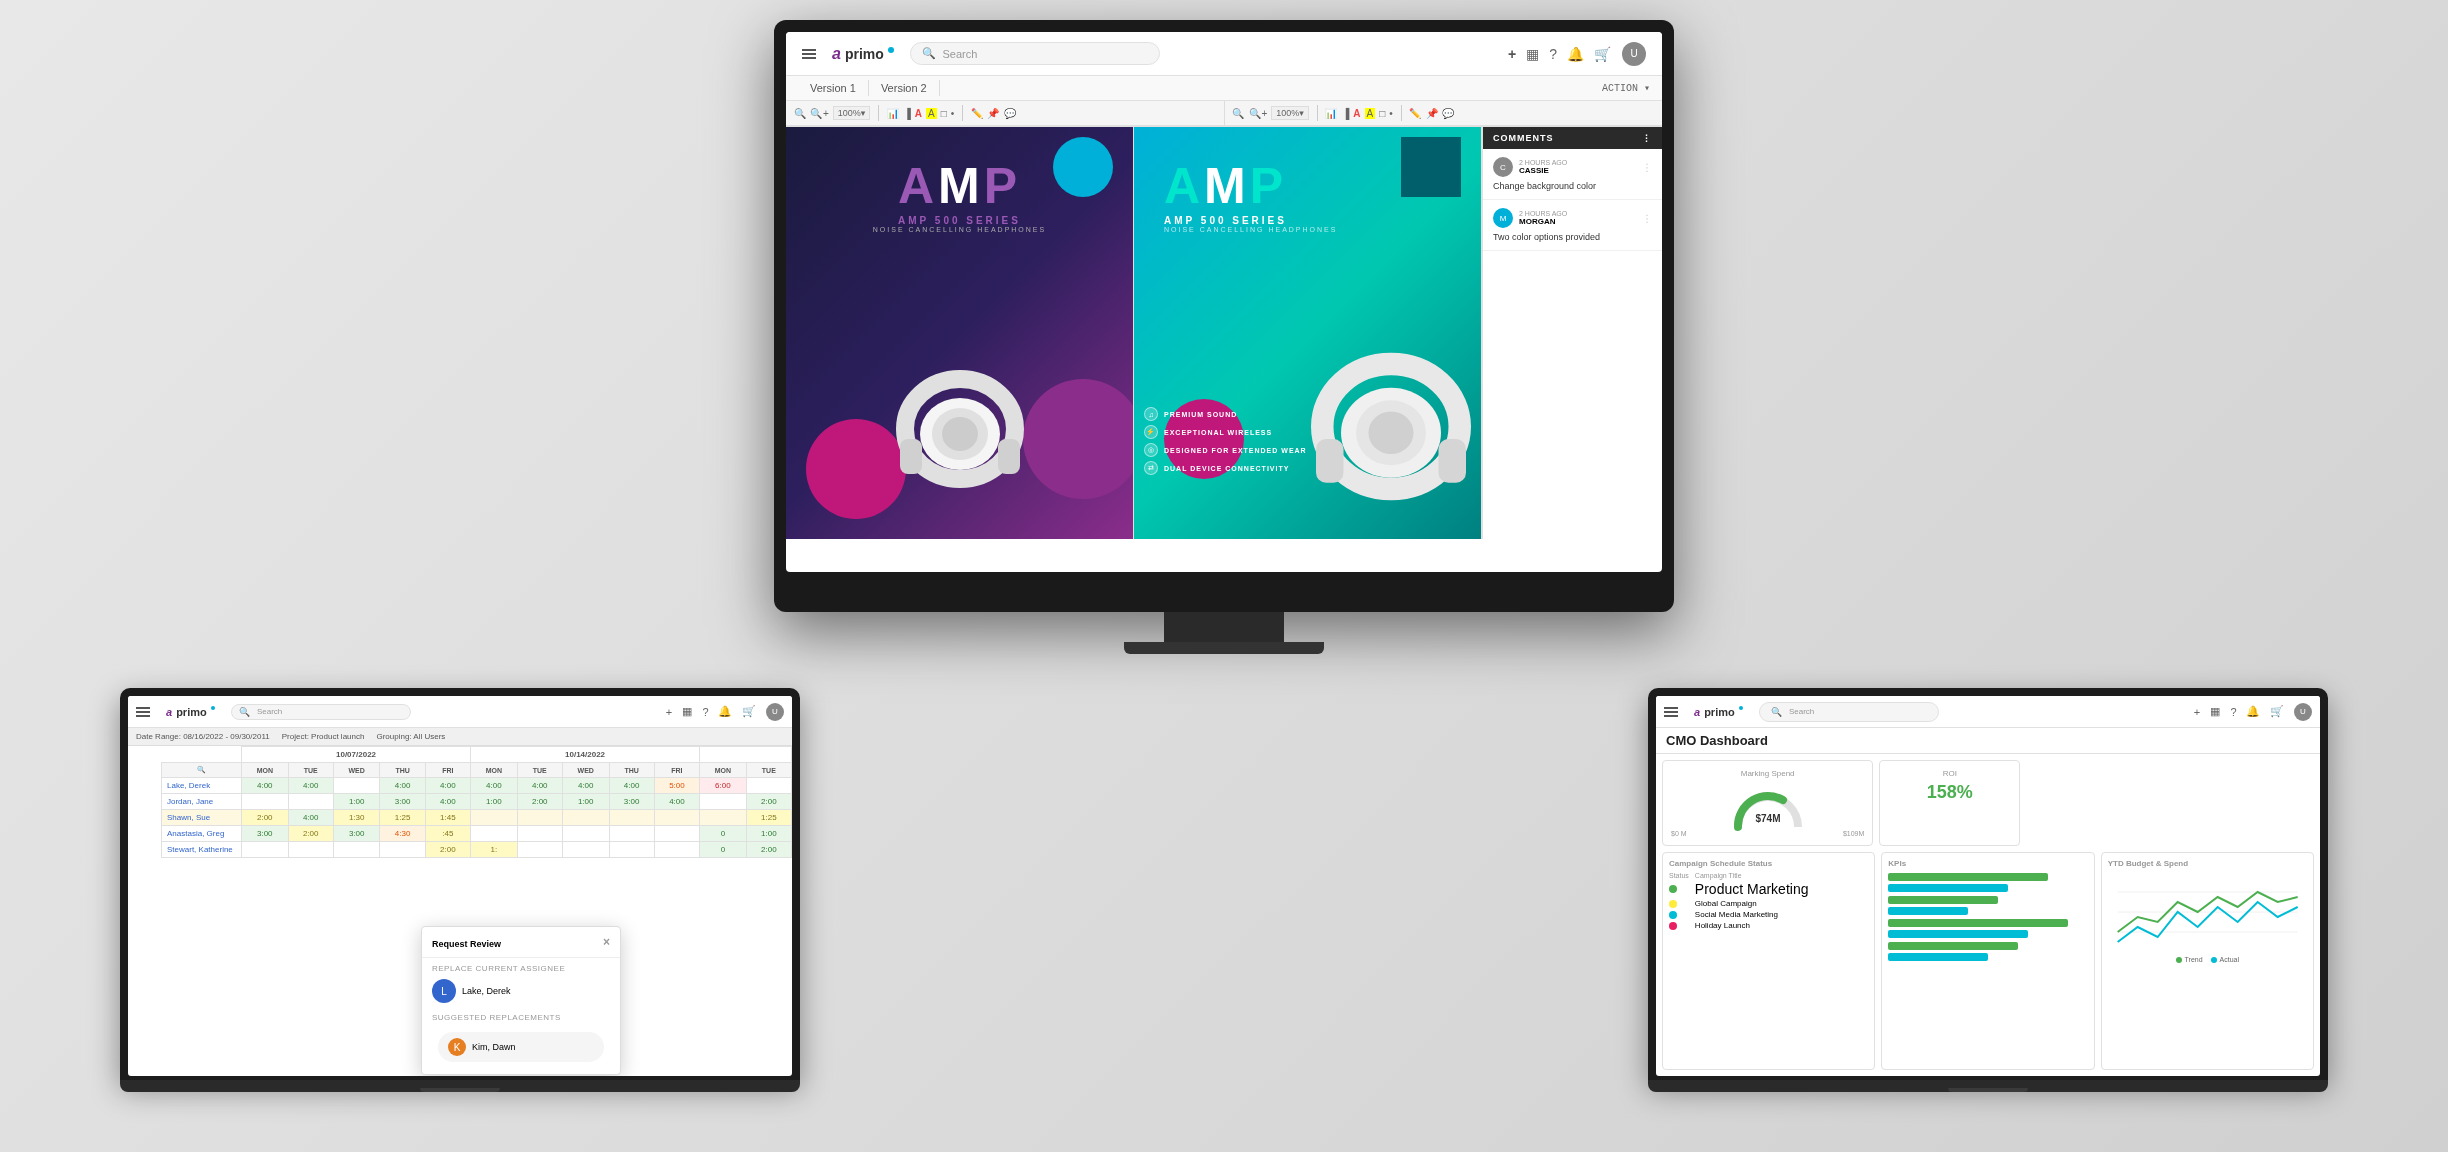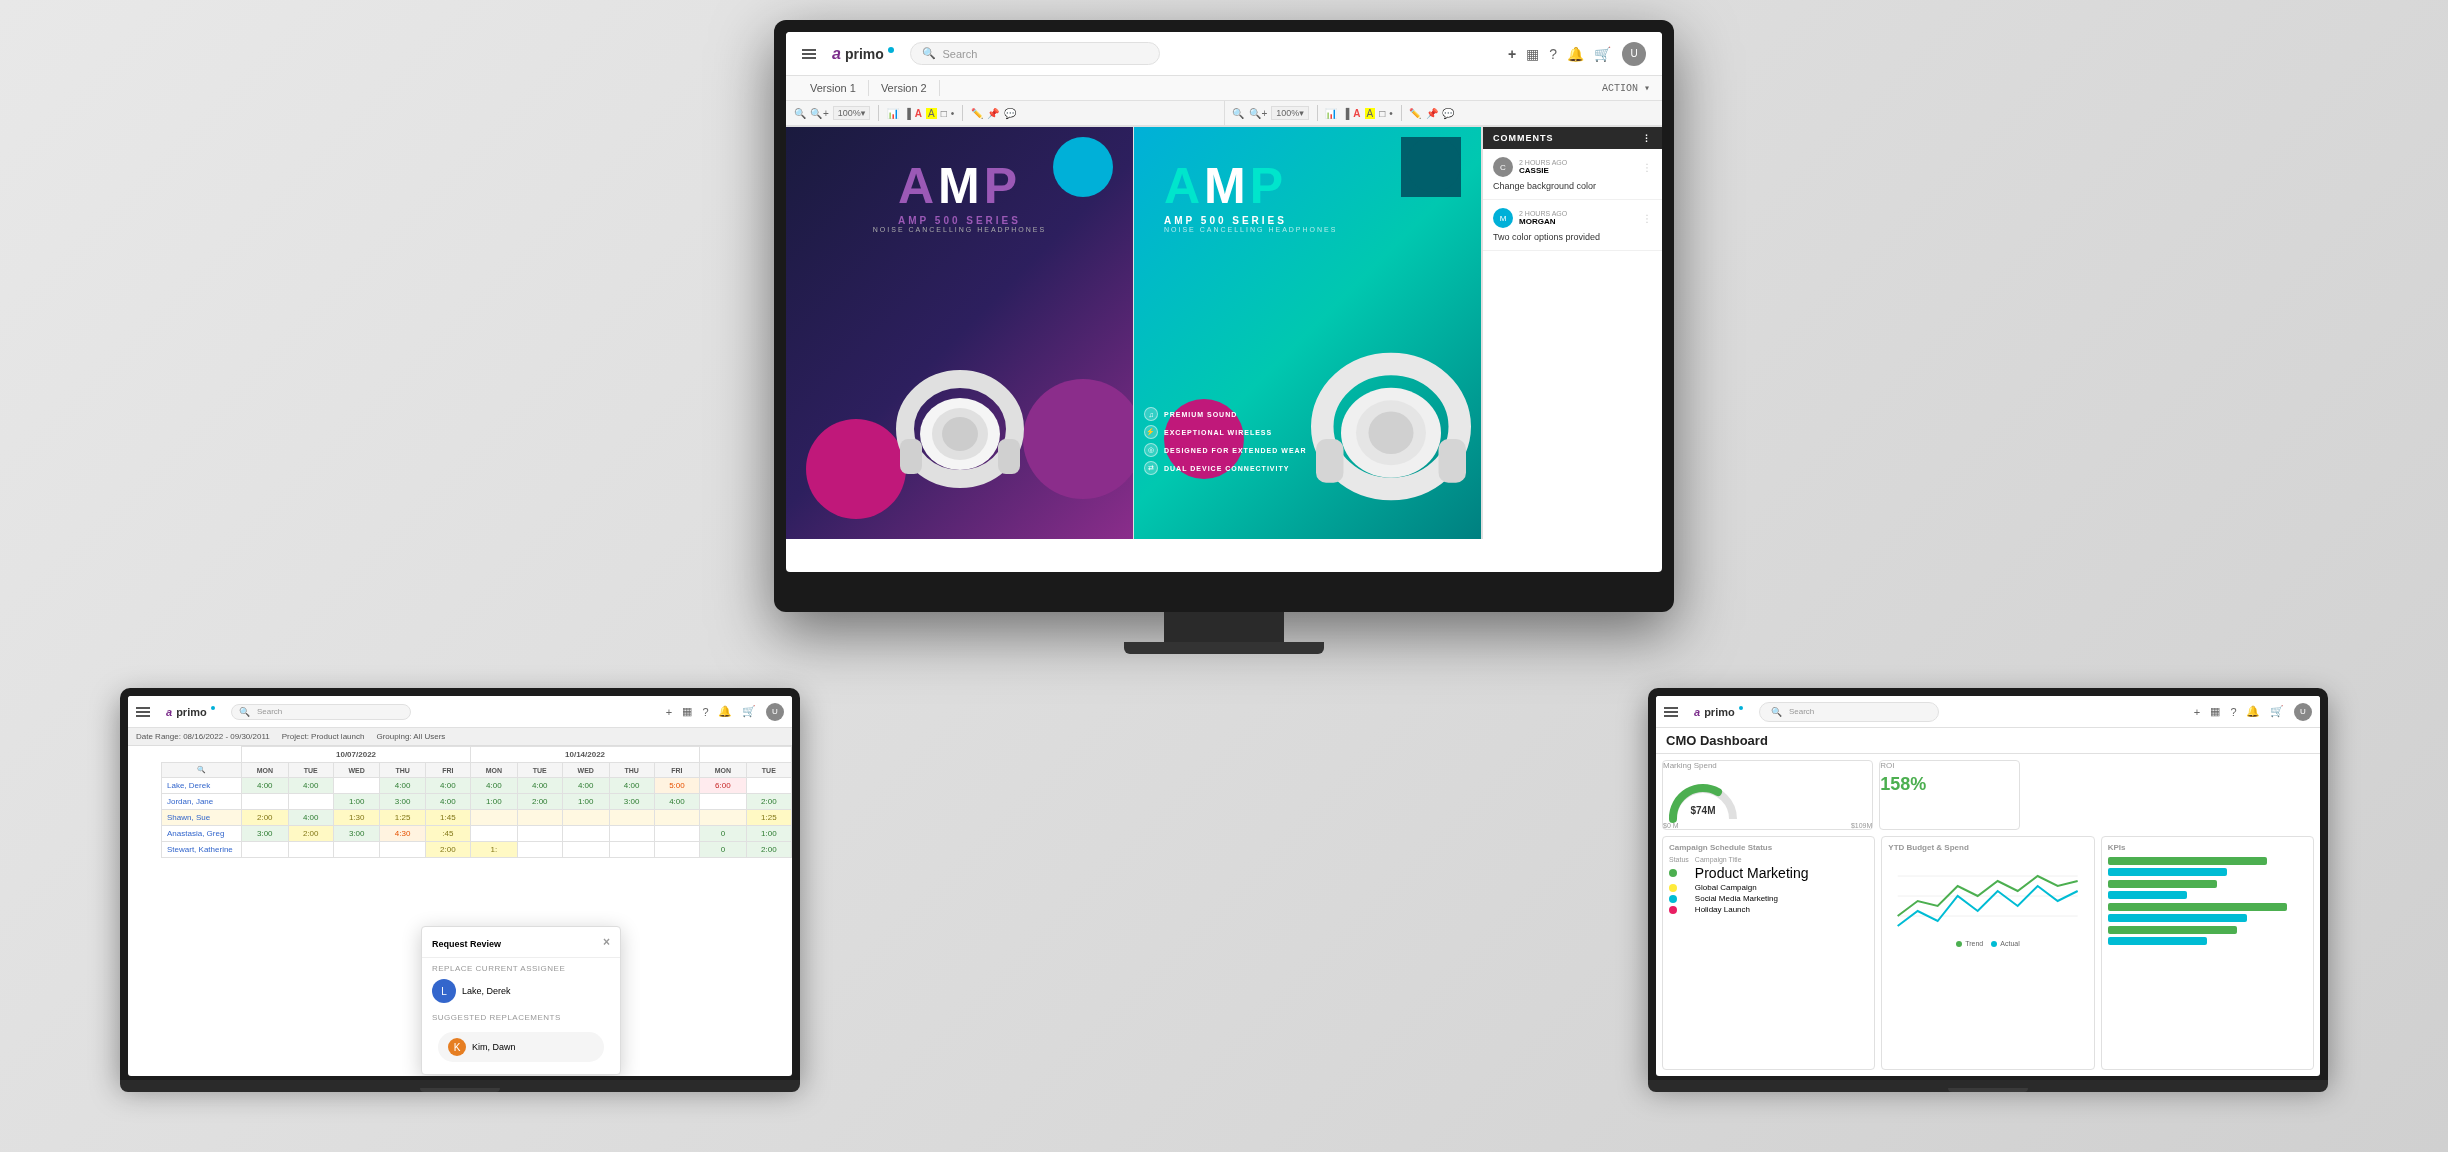--- a/index.html
+++ b/index.html
@@ -562,21 +562,22 @@
       grid-template-columns: 1fr 1fr 1fr 1fr;
       gap: 8px;
       padding: 8px;
       flex: 0 0 auto;
     }
 
     .metric-card {
       background: #fff;
       border: 1px solid #e0e0e0;
       border-radius: 4px;
-      text-align: left;
+      padding: 8px;
+      text-align: center;
     }
 
     .metric-label {
       font-size: 8px;
       color: #999;
       margin-bottom: 4px;
     }
 
     .metric-value {
       font-size: 18px;
@@ -1131,20 +1132,50 @@
 
                 <div class="status-dot dot-teal"></div>
                 <div style="font-size:8px;">Social Media Marketing</div>
 
                 <div class="status-dot dot-pink"></div>
                 <div style="font-size:8px;">Holiday Launch</div>
               </div>
             </div>
 
             <div class="bottom-card">
+              <div class="card-title">KPIs</div>
+              <div>
+                <div class="kpi-bar-row">
+                  <div class="kpi-bar-bg2" style="width:80%;"></div>
+                </div>
+                <div class="kpi-bar-row">
+                  <div class="kpi-bar-bg" style="width:60%;"></div>
+                </div>
+                <div class="kpi-bar-row">
+                  <div class="kpi-bar-bg2" style="width:55%;"></div>
+                </div>
+                <div class="kpi-bar-row">
+                  <div class="kpi-bar-bg" style="width:40%;"></div>
+                </div>
+                <div class="kpi-bar-row">
+                  <div class="kpi-bar-bg2" style="width:90%;"></div>
+                </div>
+                <div class="kpi-bar-row">
+                  <div class="kpi-bar-bg" style="width:70%;"></div>
+                </div>
+                <div class="kpi-bar-row">
+                  <div class="kpi-bar-bg2" style="width:65%;"></div>
+                </div>
+                <div class="kpi-bar-row">
+                  <div class="kpi-bar-bg" style="width:50%;"></div>
+                </div>
+              </div>
+            </div>
+
+            <div class="bottom-card">
               <div class="card-title">YTD Budget &amp; Spend</div>
               <div class="chart-area">
                 <svg width="100%" height="80" viewBox="0 0 180 80">
 
                   <line x1="0" y1="20" x2="180" y2="20" stroke="#f0f0f0" stroke-width="1"></line>
                   <line x1="0" y1="40" x2="180" y2="40" stroke="#f0f0f0" stroke-width="1"></line>
                   <line x1="0" y1="60" x2="180" y2="60" stroke="#f0f0f0" stroke-width="1"></line>
 
                   <polyline points="0,60 20,45 40,50 60,30 80,40 100,25 120,35 140,20 160,30 180,25" fill="none" stroke="#4caf50" stroke-width="2"></polyline>
 
@@ -1156,50 +1187,20 @@
                   <div class="legend-dot" style="background:#4caf50;"></div>
                   <span>Trend</span>
                 </div>
                 <div class="legend-item">
                   <div class="legend-dot" style="background:#00bcd4;"></div>
                   <span>Actual</span>
                 </div>
               </div>
             </div>
 
-            <div class="bottom-card">
-              <div class="card-title">KPIs</div>
-              <div>
-                <div class="kpi-bar-row">
-                  <div class="kpi-bar-bg2" style="width:80%;"></div>
-                </div>
-                <div class="kpi-bar-row">
-                  <div class="kpi-bar-bg" style="width:60%;"></div>
-                </div>
-                <div class="kpi-bar-row">
-                  <div class="kpi-bar-bg2" style="width:55%;"></div>
-                </div>
-                <div class="kpi-bar-row">
-                  <div class="kpi-bar-bg" style="width:40%;"></div>
-                </div>
-                <div class="kpi-bar-row">
-                  <div class="kpi-bar-bg2" style="width:90%;"></div>
-                </div>
-                <div class="kpi-bar-row">
-                  <div class="kpi-bar-bg" style="width:70%;"></div>
-                </div>
-                <div class="kpi-bar-row">
-                  <div class="kpi-bar-bg2" style="width:65%;"></div>
-                </div>
-                <div class="kpi-bar-row">
-                  <div class="kpi-bar-bg" style="width:50%;"></div>
-                </div>
-              </div>
-            </div>
-
           </div>
         </div>
       </div>
     </div>
     <div class="laptop-base"></div>
   </div>
 
 </div>
 
 </body></html>

